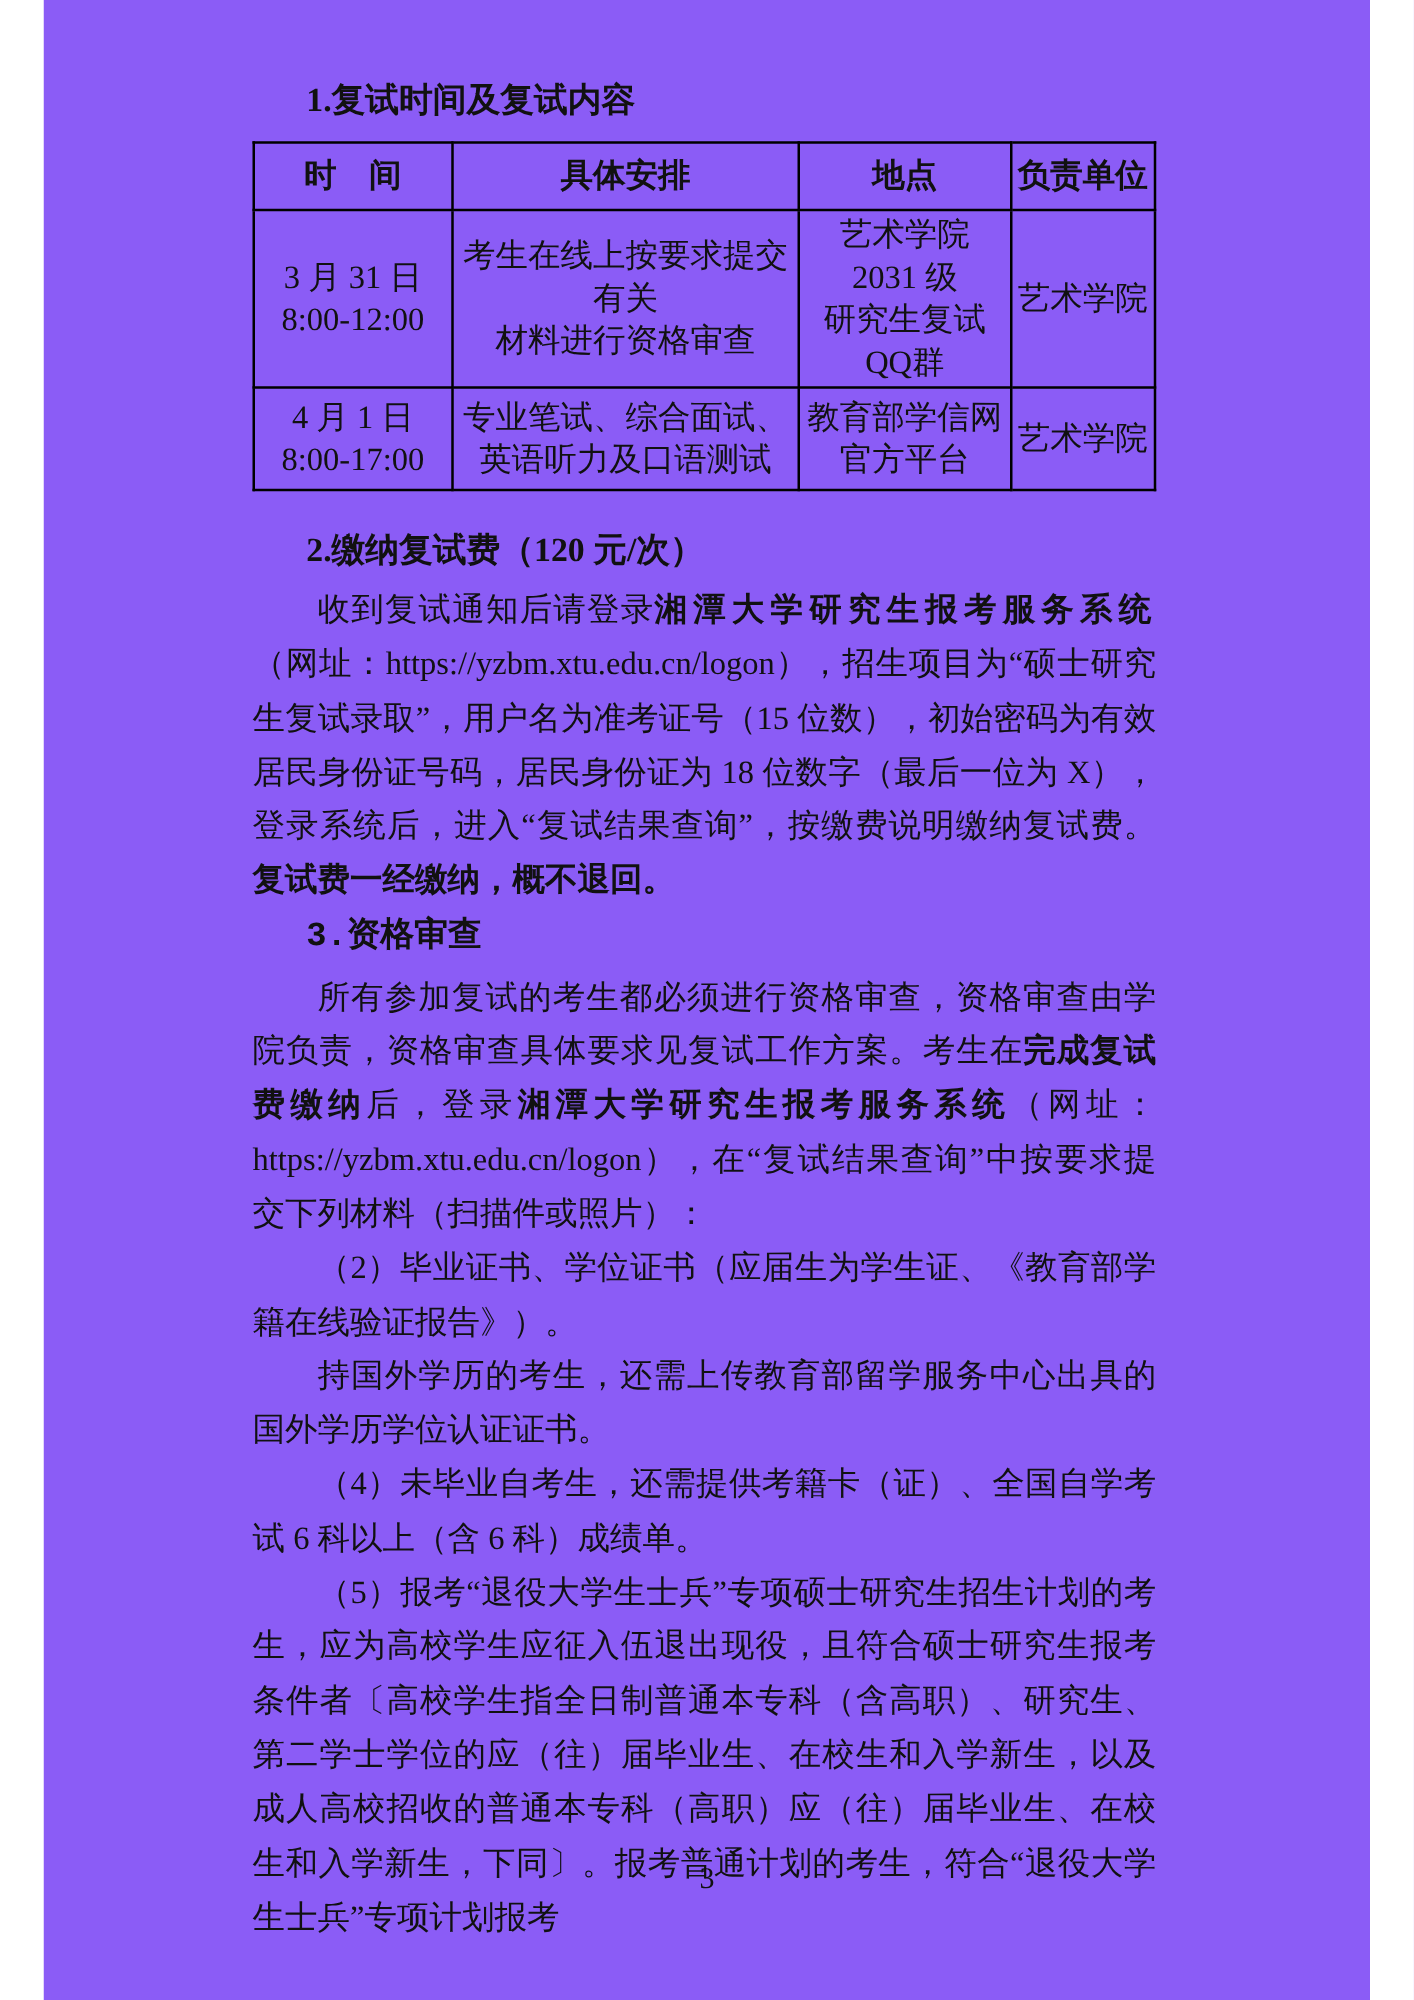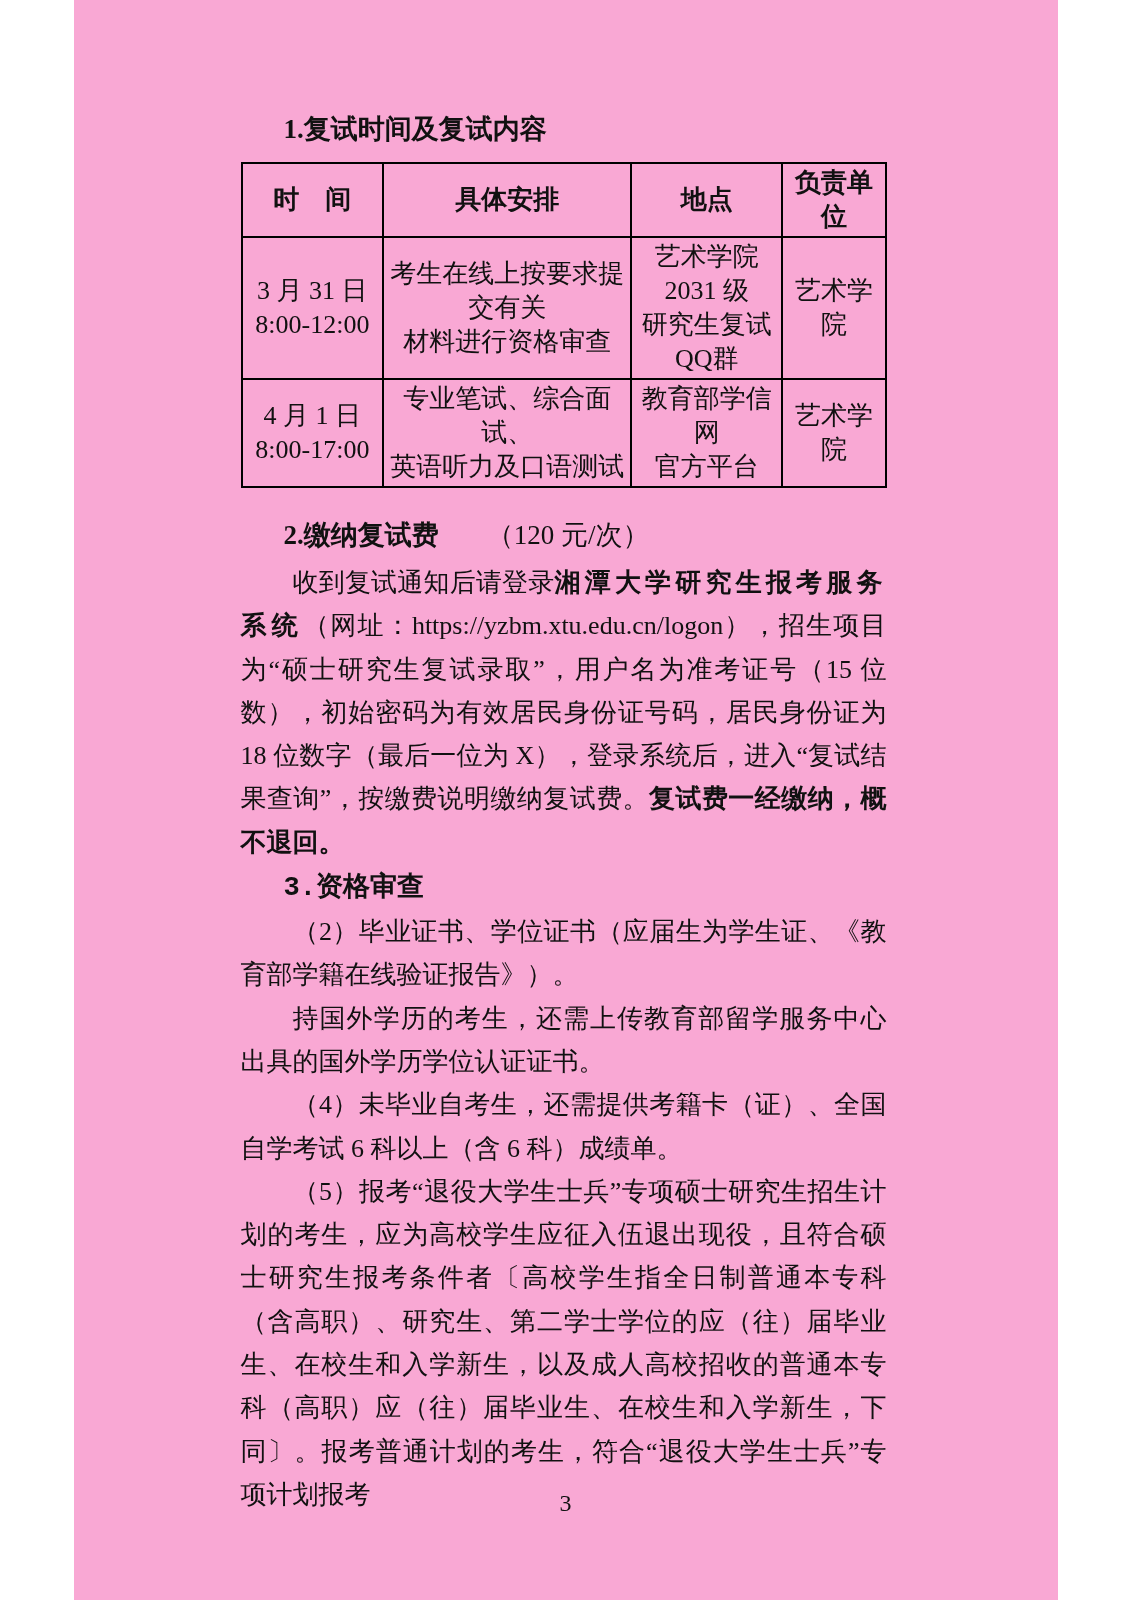--- a/index.html
+++ b/index.html
@@ -3,42 +3,41 @@
 <meta charset="utf-8">
 <title>Document</title>
 <style>
   html, body {
     margin: 0;
     padding: 0;
     background: #ffffff;
   }
   .page {
     position: relative;
-    width: 984px;
+    width: 1061px;
     height: 1600px;
     margin: 0 auto;
-    background: #f9a8d4;
+    background: #8b5cf6;
     box-sizing: border-box;
-    padding: 108px 171px 0 167px;
+    padding: 59px 171px 0 167px;
     font-family: "Liberation Serif", "DejaVu Serif", serif;
     color: #111111;
     font-size: 26px;
     line-height: 43px;
     overflow: hidden;
   }
   .heading {
     font-weight: bold;
     font-size: 27px;
     margin: 0;
     padding-left: 43px;
     line-height: 43px;
   }
   .heading .normal-part {
-    font-weight: normal;
-    margin-left: 48px;
+    font-weight: bold;
   }
   .sched-table {
     width: 100%;
     border-collapse: collapse;
     margin-top: 11px;
     table-layout: fixed;
   }
   .sched-table th,
   .sched-table td {
     border: 2px solid #000000;
@@ -142,20 +141,23 @@
   <h2 class="heading sec2-heading">
     <span class="b">2.缴纳复试费</span><span class="normal-part">（120 元/次）</span>
   </h2>
 
   <p class="para para-first">
     <span>收到复试通知后请登录</span><span class="spaced-b">湘潭大学研究生报考服务系统</span><span>（网址：https://yzbm.xtu.edu.cn/logon），招生项目为“硕士研究生复试录取”，用户名为准考证号（15 位数），初始密码为有效居民身份证号码，居民身份证为 18 位数字（最后一位为 X），登录系统后，进入“复试结果查询”，按缴费说明缴纳复试费。</span><span class="b">复试费一经缴纳，概不退回。</span>
   </p>
 
   <h2 class="heading sec3-heading">3.资格审查</h2>
 
+  <p class="para para-first">
+    <span>所有参加复试的考生都必须进行资格审查，资格审查由学院负责，资格审查具体要求见复试工作方案。考生在</span><span class="b">完成复试费缴纳</span><span>后，登录</span><span class="b">湘潭大学研究生报考服务系统</span><span>（网址：https://yzbm.xtu.edu.cn/logon），在“复试结果查询”中按要求提交下列材料（扫描件或照片）：</span>
+  </p>
 
   <p class="para">（2）毕业证书、学位证书（应届生为学生证、《教育部学籍在线验证报告》）。</p>
   <p class="para">持国外学历的考生，还需上传教育部留学服务中心出具的国外学历学位认证证书。</p>
   <p class="para">（4）未毕业自考生，还需提供考籍卡（证）、全国自学考试 6 科以上（含 6 科）成绩单。</p>
   <p class="para">（5）报考“退役大学生士兵”专项硕士研究生招生计划的考生，应为高校学生应征入伍退出现役，且符合硕士研究生报考条件者〔高校学生指全日制普通本专科（含高职）、研究生、第二学士学位的应（往）届毕业生、在校生和入学新生，以及成人高校招收的普通本专科（高职）应（往）届毕业生、在校生和入学新生，下同〕。报考普通计划的考生，符合“退役大学生士兵”专项计划报考</p>
 
   <div class="footer">3</div>
 
 </div>
 

